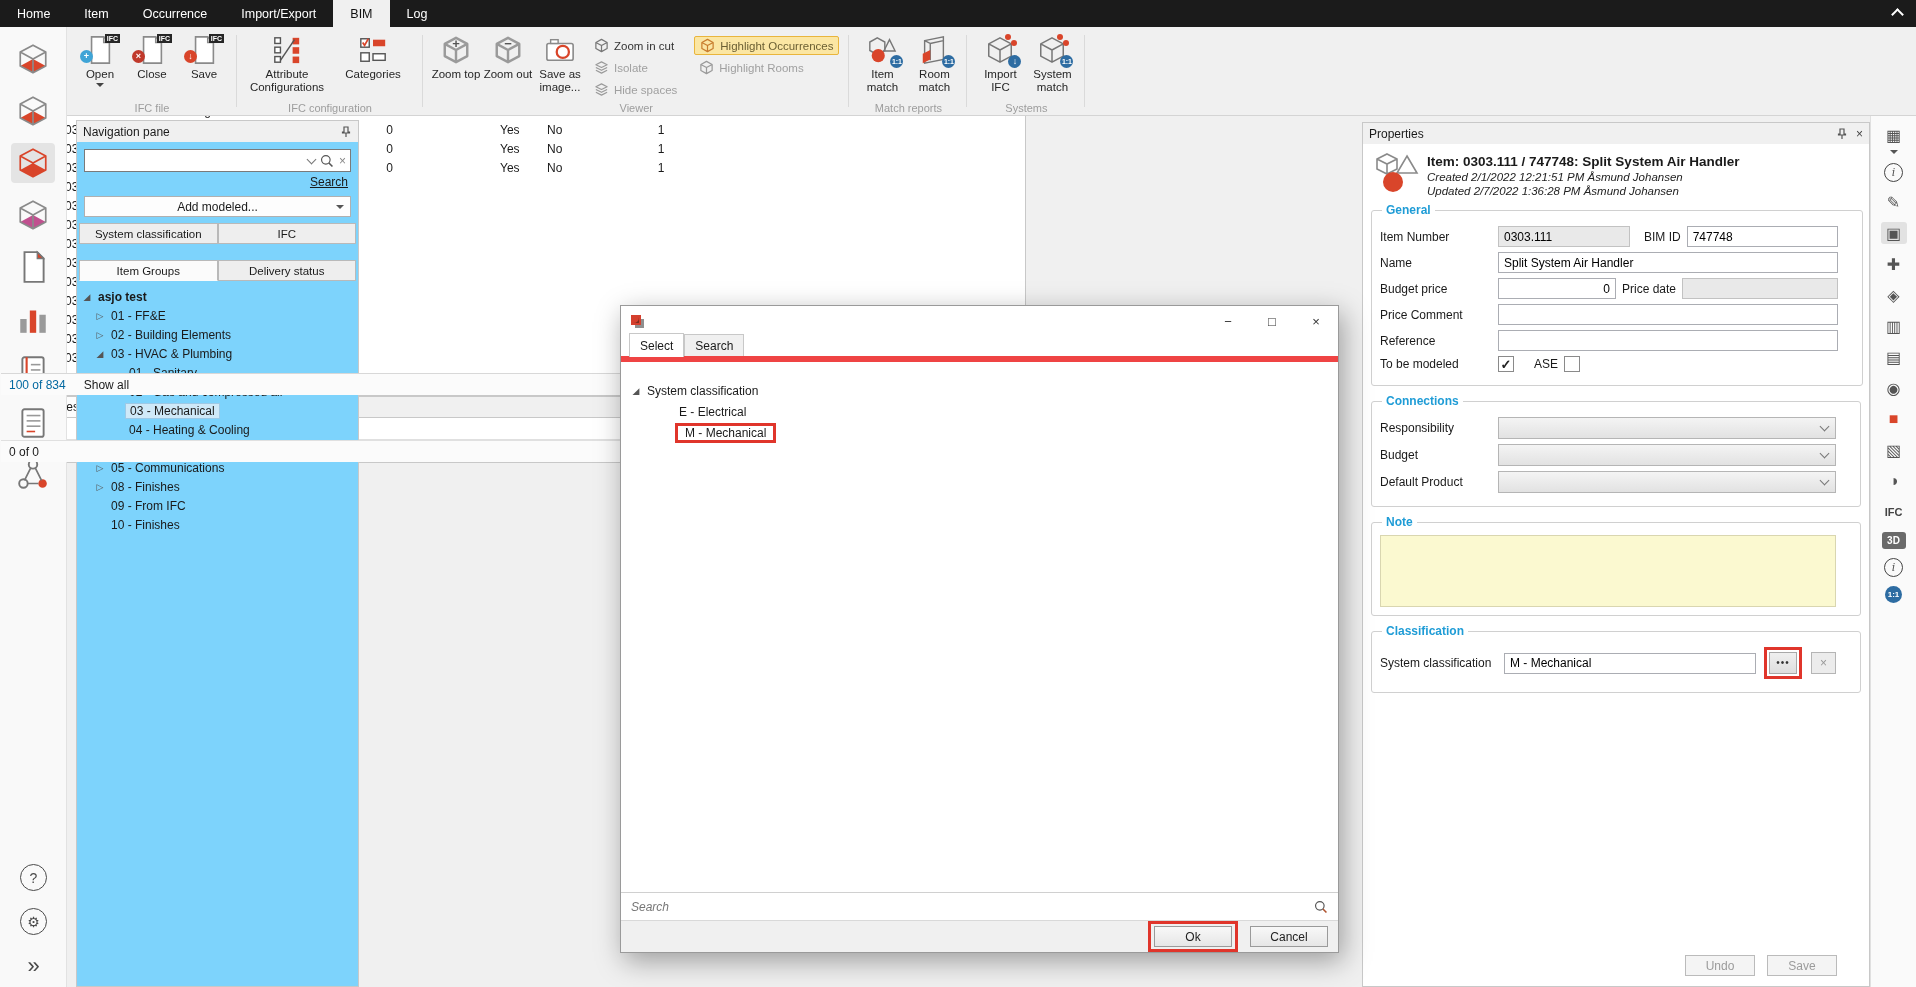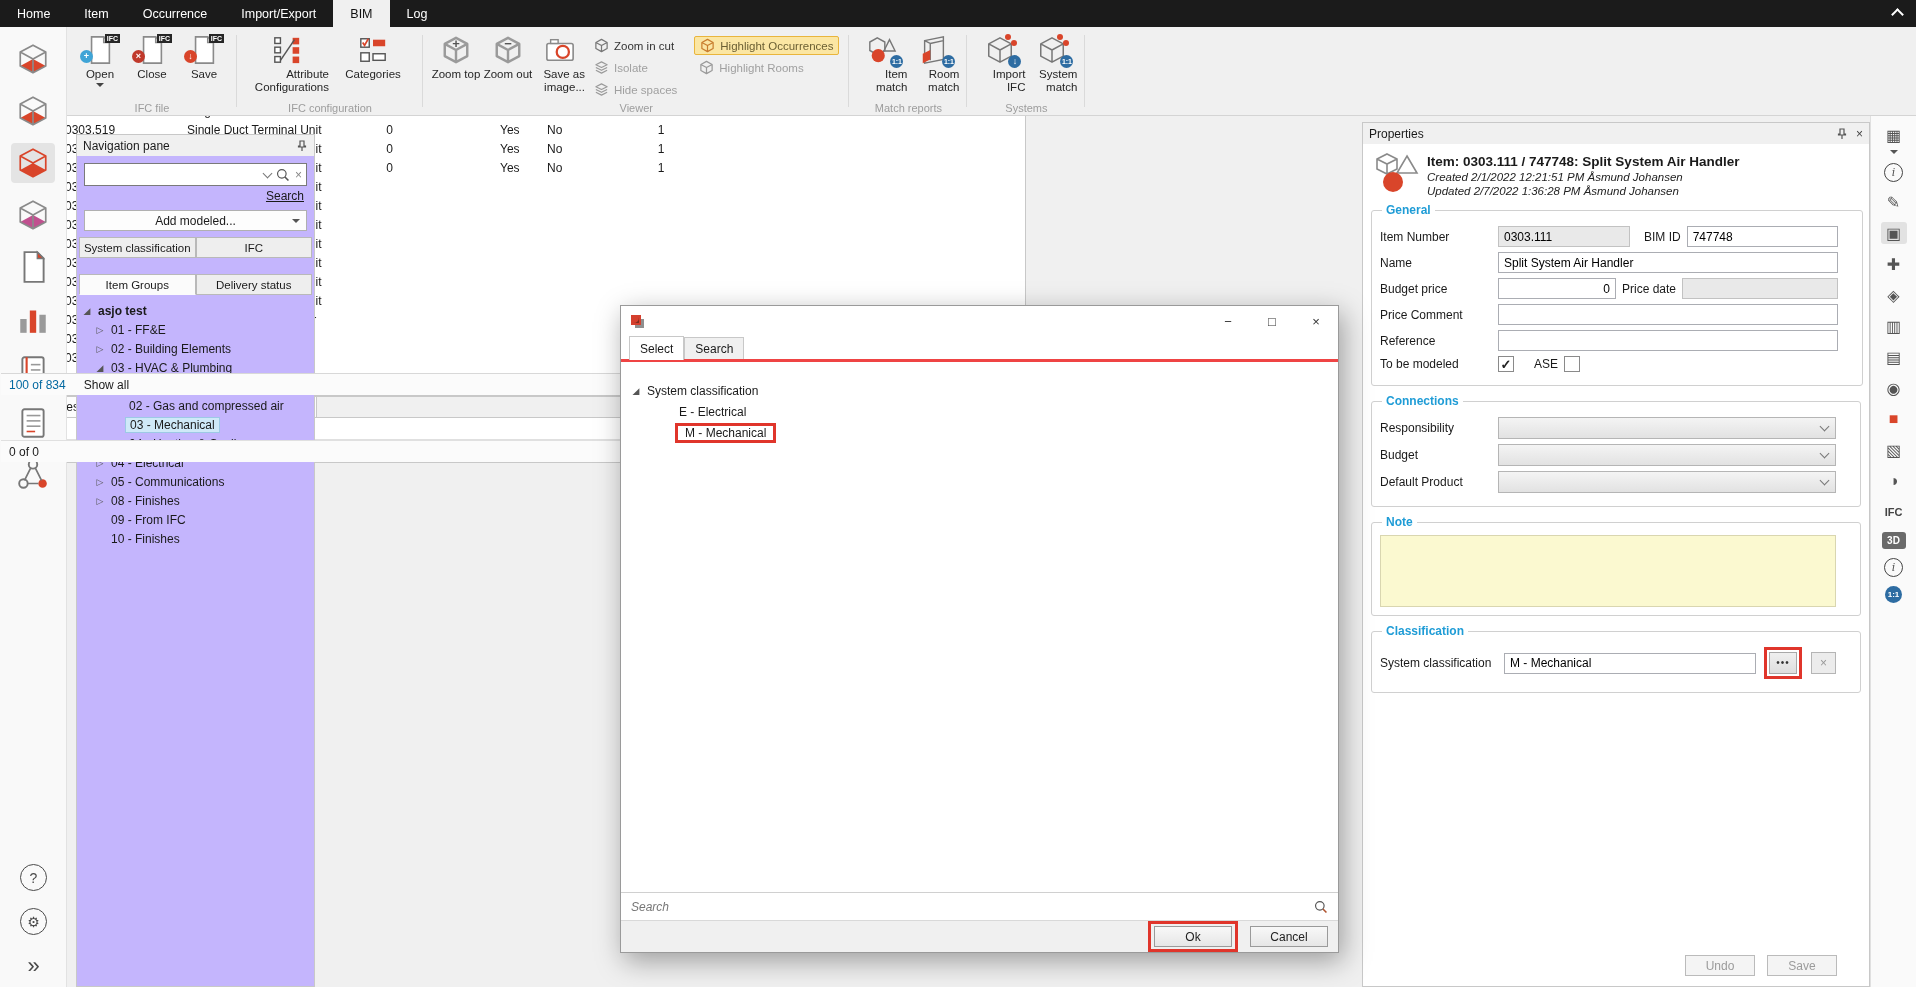--- a/index.html
+++ b/index.html
@@ -12,21 +12,21 @@
   .menu-item.active{background:#f0f0f0;color:#111;}
   .menubar .collapse-chev{position:absolute;right:14px;top:10px;width:9px;height:9px;border-left:2px solid #fff;border-top:2px solid #fff;transform:rotate(45deg);}
   
   .ribbon{position:absolute;top:27px;left:67px;width:1849px;height:89px;background:#f0f0f0;border-bottom:1px solid #d4d4d4;display:flex;}
   .rgroup{position:relative;display:flex;align-items:flex-start;gap:2px;padding:5px 8px 16px 8px;}
   .rgroup::after{content:"";position:absolute;right:0;top:8px;bottom:8px;width:1px;background:#dadada;}
   .rgroup-label{position:absolute;left:0;right:0;bottom:1px;text-align:center;font-size:11px;color:#9d9d9d;}
   .rbtn{display:flex;flex-direction:column;align-items:center;width:62px;padding-top:1px;gap:1px;cursor:default;}
   .rbtn.narrow{width:50px;}
   .rbtn.wide{width:84px;}
-  .rbtn .lbl{font-size:11.5px;line-height:1.12;text-align:right;color:#262626;}
+  .rbtn .lbl{font-size:11.5px;line-height:1.12;text-align:center;color:#262626;}
   .ricon{position:relative;width:34px;height:34px;display:flex;align-items:center;justify-content:center;}
   .ric{width:30px;height:30px;color:#8a8a8a;}
   .ifctag{position:absolute;top:1px;right:-3px;background:#262626;color:#fff;font-size:7px;font-weight:bold;padding:0 2px;line-height:9px;}
   .badge{position:absolute;width:13px;height:13px;border-radius:50%;color:#fff;font-size:9px;font-weight:bold;display:flex;align-items:center;justify-content:center;line-height:1;}
   .b-open{left:-3px;bottom:4px;background:#3fa4d6;}
   .b-close{left:-3px;bottom:4px;background:#c0392b;}
   .b-save{left:-3px;bottom:4px;background:#d9452a;}
   .b-11{right:-4px;bottom:-1px;background:#2d6ca2;font-size:7px;}
   .b-dl{right:-4px;bottom:-1px;background:#2d6ca2;font-size:9px;}
   .reddot{position:absolute;width:6px;height:6px;border-radius:50%;background:#d9452a;}
@@ -49,21 +49,21 @@
   .circle-btn{width:27px;height:27px;border:1.6px solid #4a4a4a;border-radius:50%;display:flex;align-items:center;justify-content:center;font-size:14px;color:#4a4a4a;background:transparent;}
   .chevrons{font-size:22px;color:#4a4a4a;line-height:1;}
   
   .panel{position:absolute;background:#fbfbfb;border:1px solid #c8c8c8;}
   .panel-header{height:21px;display:flex;align-items:center;justify-content:space-between;padding:0 6px;background:#f0f0f0;font-size:12px;}
   .hdr-icons{display:flex;align-items:center;gap:8px;color:#555;}
   .tabstrip{height:21px;background:#f0f0f0;border-bottom:1px solid #c8c8c8;display:flex;align-items:flex-end;}
   .tab{height:21px;display:flex;align-items:center;padding:0 9px;background:#fdfdfd;border:1px solid #c8c8c8;border-bottom:none;font-size:12px;white-space:nowrap;overflow:hidden;}
   .x-glyph{font-size:12px;color:#444;}
   
-  .navpane{left:76px;top:134px;width:239px;bottom:0;background:#c4b5fd;}
+  .navpane{left:76px;top:120px;width:283px;bottom:0;background:#7dd3fc;}
   .searchbox{display:flex;align-items:center;margin:7px 7px 0 7px;height:23px;border:1px solid #7a7a7a;background:#fff;padding:0 4px;gap:5px;}
   .searchbox input{flex:1;border:none;outline:none;font-size:12px;min-width:0;background:transparent;}
   .chev{width:7px;height:7px;border-right:1.5px solid #777;border-bottom:1.5px solid #777;transform:rotate(45deg);margin-top:-3px;flex:none;}
   .lens{width:14px;height:14px;flex:none;}
   .clear-x{color:#888;font-size:12px;flex:none;}
   .search-link{display:block;text-align:right;margin:3px 10px 0 0;text-decoration:underline;color:#1a1a1a;}
   .addfilter{position:relative;margin:7px 7px 0 7px;height:21px;border:1px solid #b0b0b0;background:#fdfdfd;display:flex;align-items:center;justify-content:center;font-size:12px;}
   .addfilter .caret{position:absolute;right:6px;width:0;height:0;border-left:4px solid transparent;border-right:4px solid transparent;border-top:4px solid #555;}
   .np-tabs{display:flex;margin:6px 2px 0 2px;}
   .np-tab{flex:1;height:21px;border:1px solid #b9b9b9;background:#eee;display:flex;align-items:center;justify-content:center;font-size:11.5px;white-space:nowrap;overflow:hidden;}
@@ -102,21 +102,21 @@
   .occpanel{left:320px;top:523px;width:1026px;bottom:0;background:#fff;border:1px solid #c8c8c8;display:flex;flex-direction:column;}
   .occhead{display:flex;height:22px;border-bottom:1px solid #e0e0e0;align-items:center;font-size:12px;flex:none;}
   .occ-id{width:140px;text-align:right;padding-right:6px;flex:none;}
   .occbody{flex:1;}
   .occstatus{height:22px;border-top:1px solid #e0e0e0;display:flex;align-items:center;padding-left:8px;position:relative;flex:none;background:#fbfbfb;}
   
   .dialog{position:absolute;left:620px;top:305px;width:719px;height:648px;background:#fff;border:1px solid #9a9a9a;box-shadow:4px 8px 26px rgba(0,0,0,.35);z-index:50;display:flex;flex-direction:column;}
   .dlg-titlebar{height:30px;display:flex;align-items:center;padding-left:9px;flex:none;}
   .dlg-btns{margin-left:auto;display:flex;height:100%;}
   .dlg-btn{width:44px;display:flex;align-items:center;justify-content:center;font-size:13px;color:#333;}
-  .dlg-tabstrip{height:26px;border-bottom:3px solid #ef4444;display:flex;align-items:flex-end;padding-left:8px;background:#fff;flex:none;}
+  .dlg-tabstrip{height:26px;border-bottom:6px solid #ef4444;display:flex;align-items:flex-end;padding-left:8px;background:#fff;flex:none;}
   .dlg-tab{height:22px;display:flex;align-items:center;padding:0 10px;font-size:12px;border:1px solid #c8c8c8;background:#f0f0f0;border-bottom:none;}
   .dlg-tab.active{background:#fff;position:relative;top:1px;height:24px;}
   .dlg-content{flex:1;padding-top:12px;}
   .dlg-tree .tree-row{height:21px;}
   .dlg-tree .d0{padding-left:8px;}
   .dlg-tree .d1{padding-left:40px;}
   .dlg-tree .redbox .tlabel{border:3px solid #e0352b;padding:0 7px;}
   .dlg-search{height:28px;border-top:1px solid #d0d0d0;display:flex;align-items:center;padding:0 10px;flex:none;}
   .dlg-search input{flex:1;border:none;outline:none;font-size:12px;font-style:italic;color:#555;}
   .dlg-search input::placeholder{font-style:italic;color:#777;}

